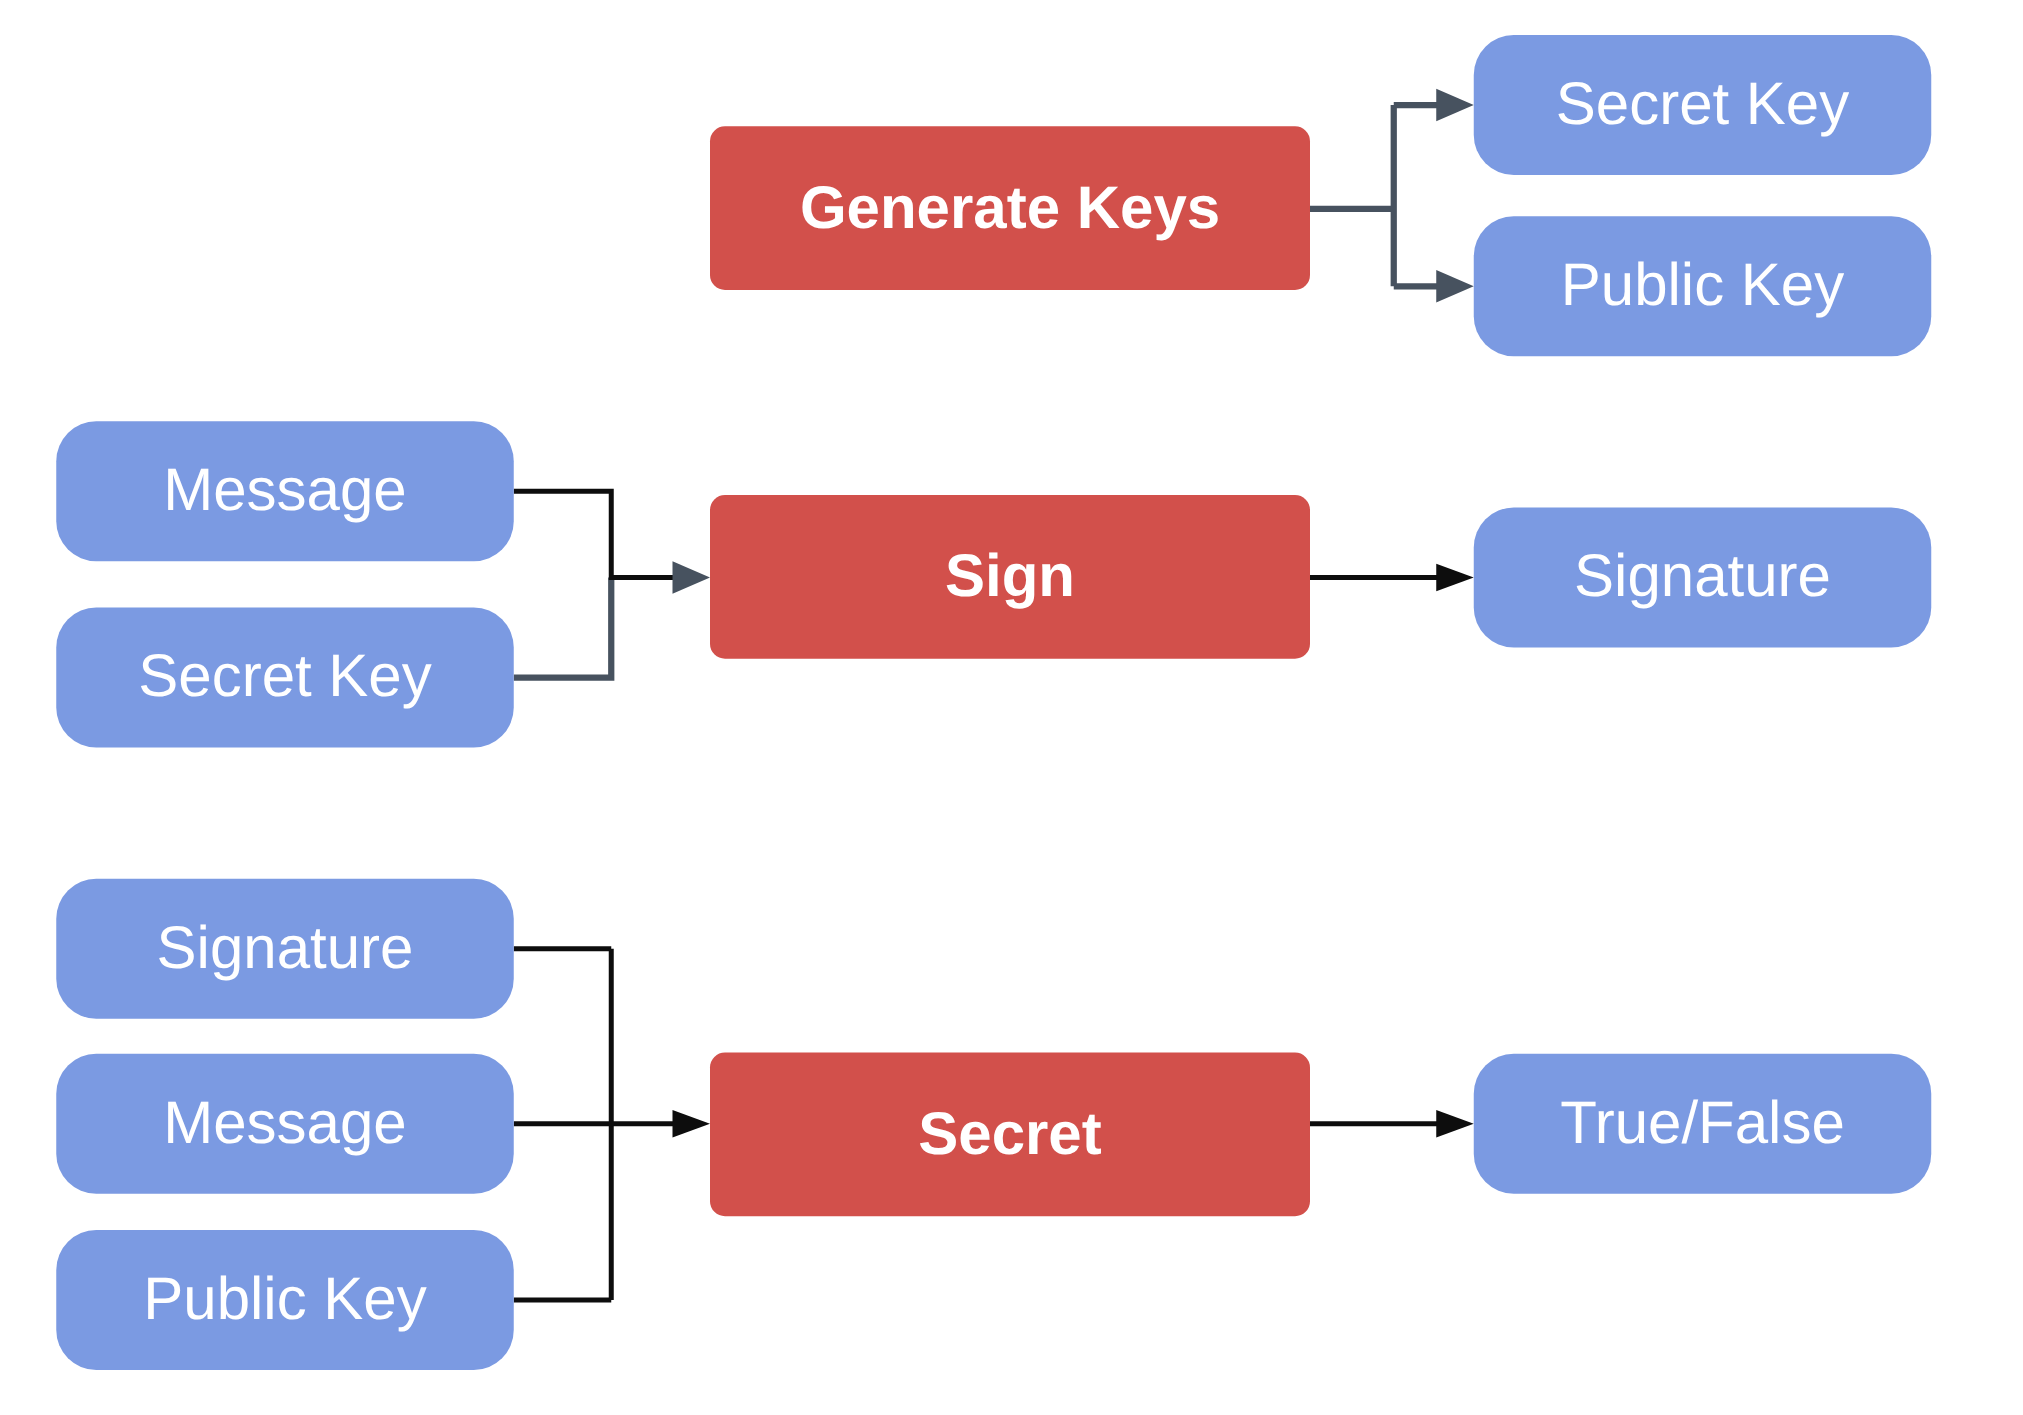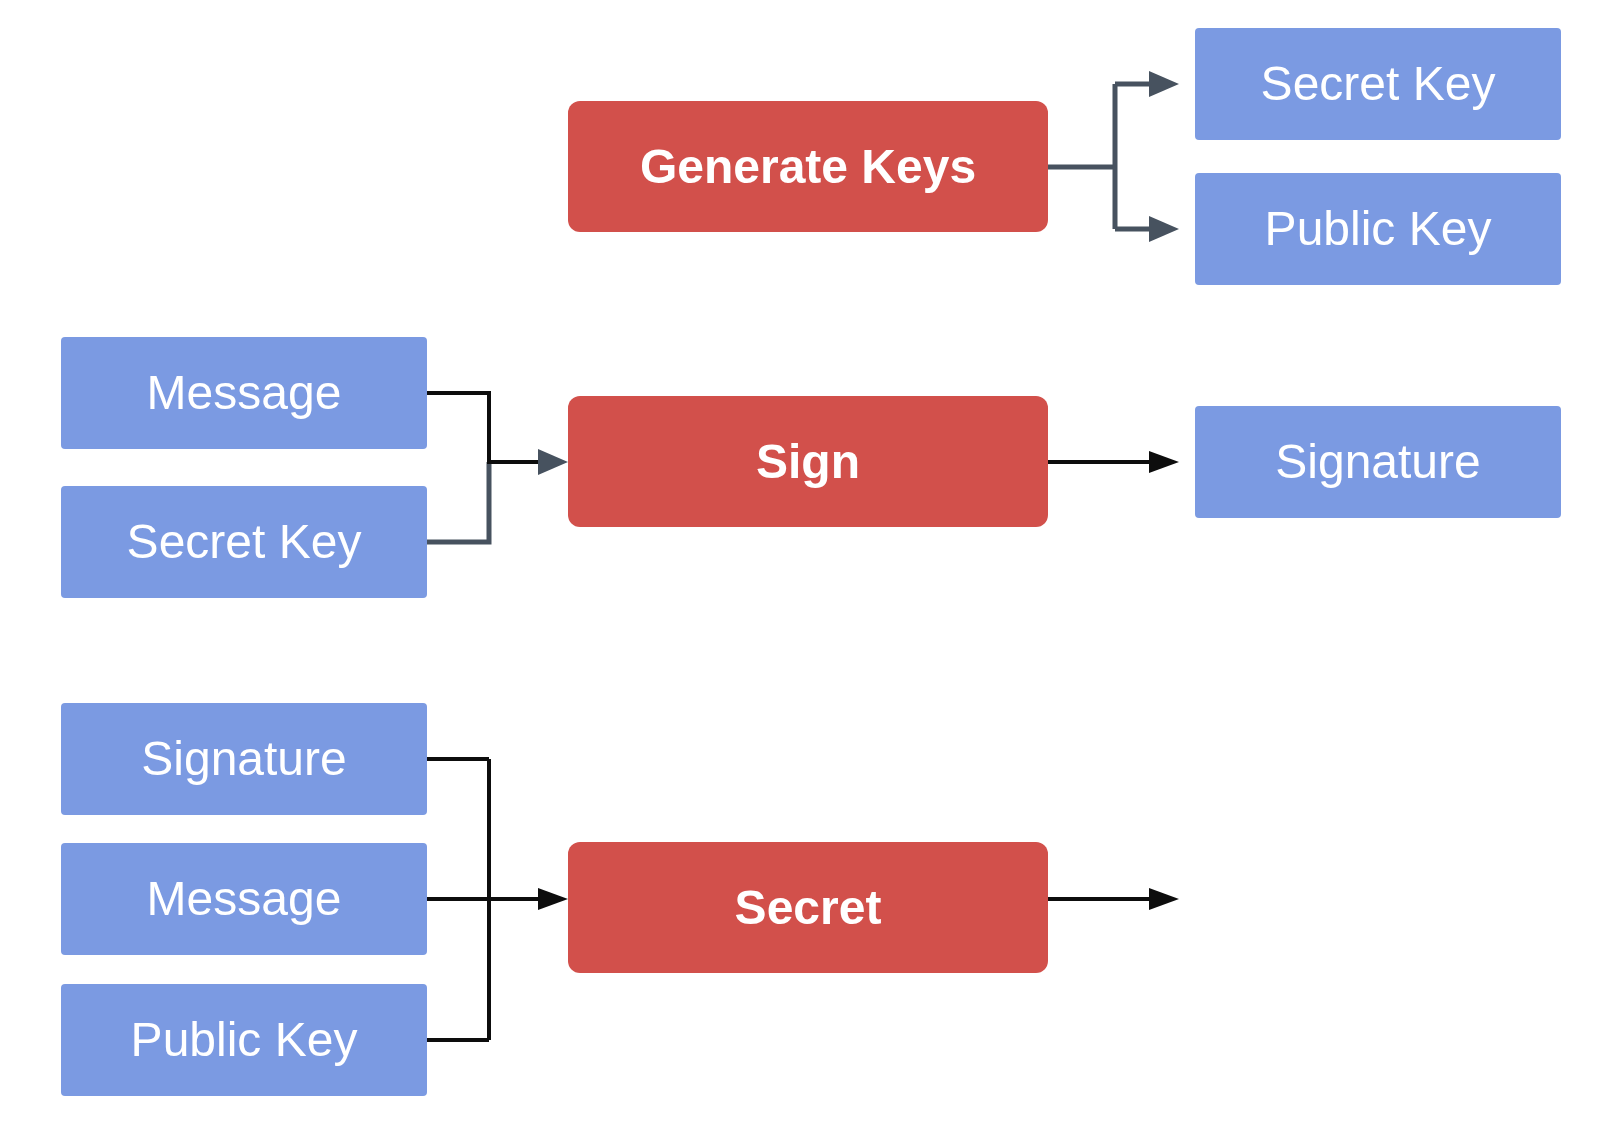--- a/index.html
+++ b/index.html
@@ -29,26 +29,25 @@
     position: absolute;
     display: flex;
     align-items: center;
     justify-content: center;
     color: var(--node-text);
     text-align: center;
     line-height: 1;
   }
   .node.data {
     background: var(--data-fill);
-    border-radius: 4px;
+    border-radius: 32px;
     font-size: 48px;
     font-weight: 400;
     width: 366px;
     height: 112px;
-    margin-left: 16px;
   }
   .node.process {
     background: var(--process-fill);
     border-radius: 12px;
     font-size: 48px;
     font-weight: 700;
     width: 480px;
     height: 131px;
   }
   
@@ -132,14 +131,17 @@
   </div>
   <div class="node data n-message-ver">
     <span>Message</span>
   </div>
   <div class="node data n-public-key-ver">
     <span>Public Key</span>
   </div>
   <div class="node process n-verify">
     <span>Secret</span>
   </div>
+  <div class="node data n-true-false">
+    <span>True/False</span>
+  </div>
 
 </div>
 
 </body></html>

